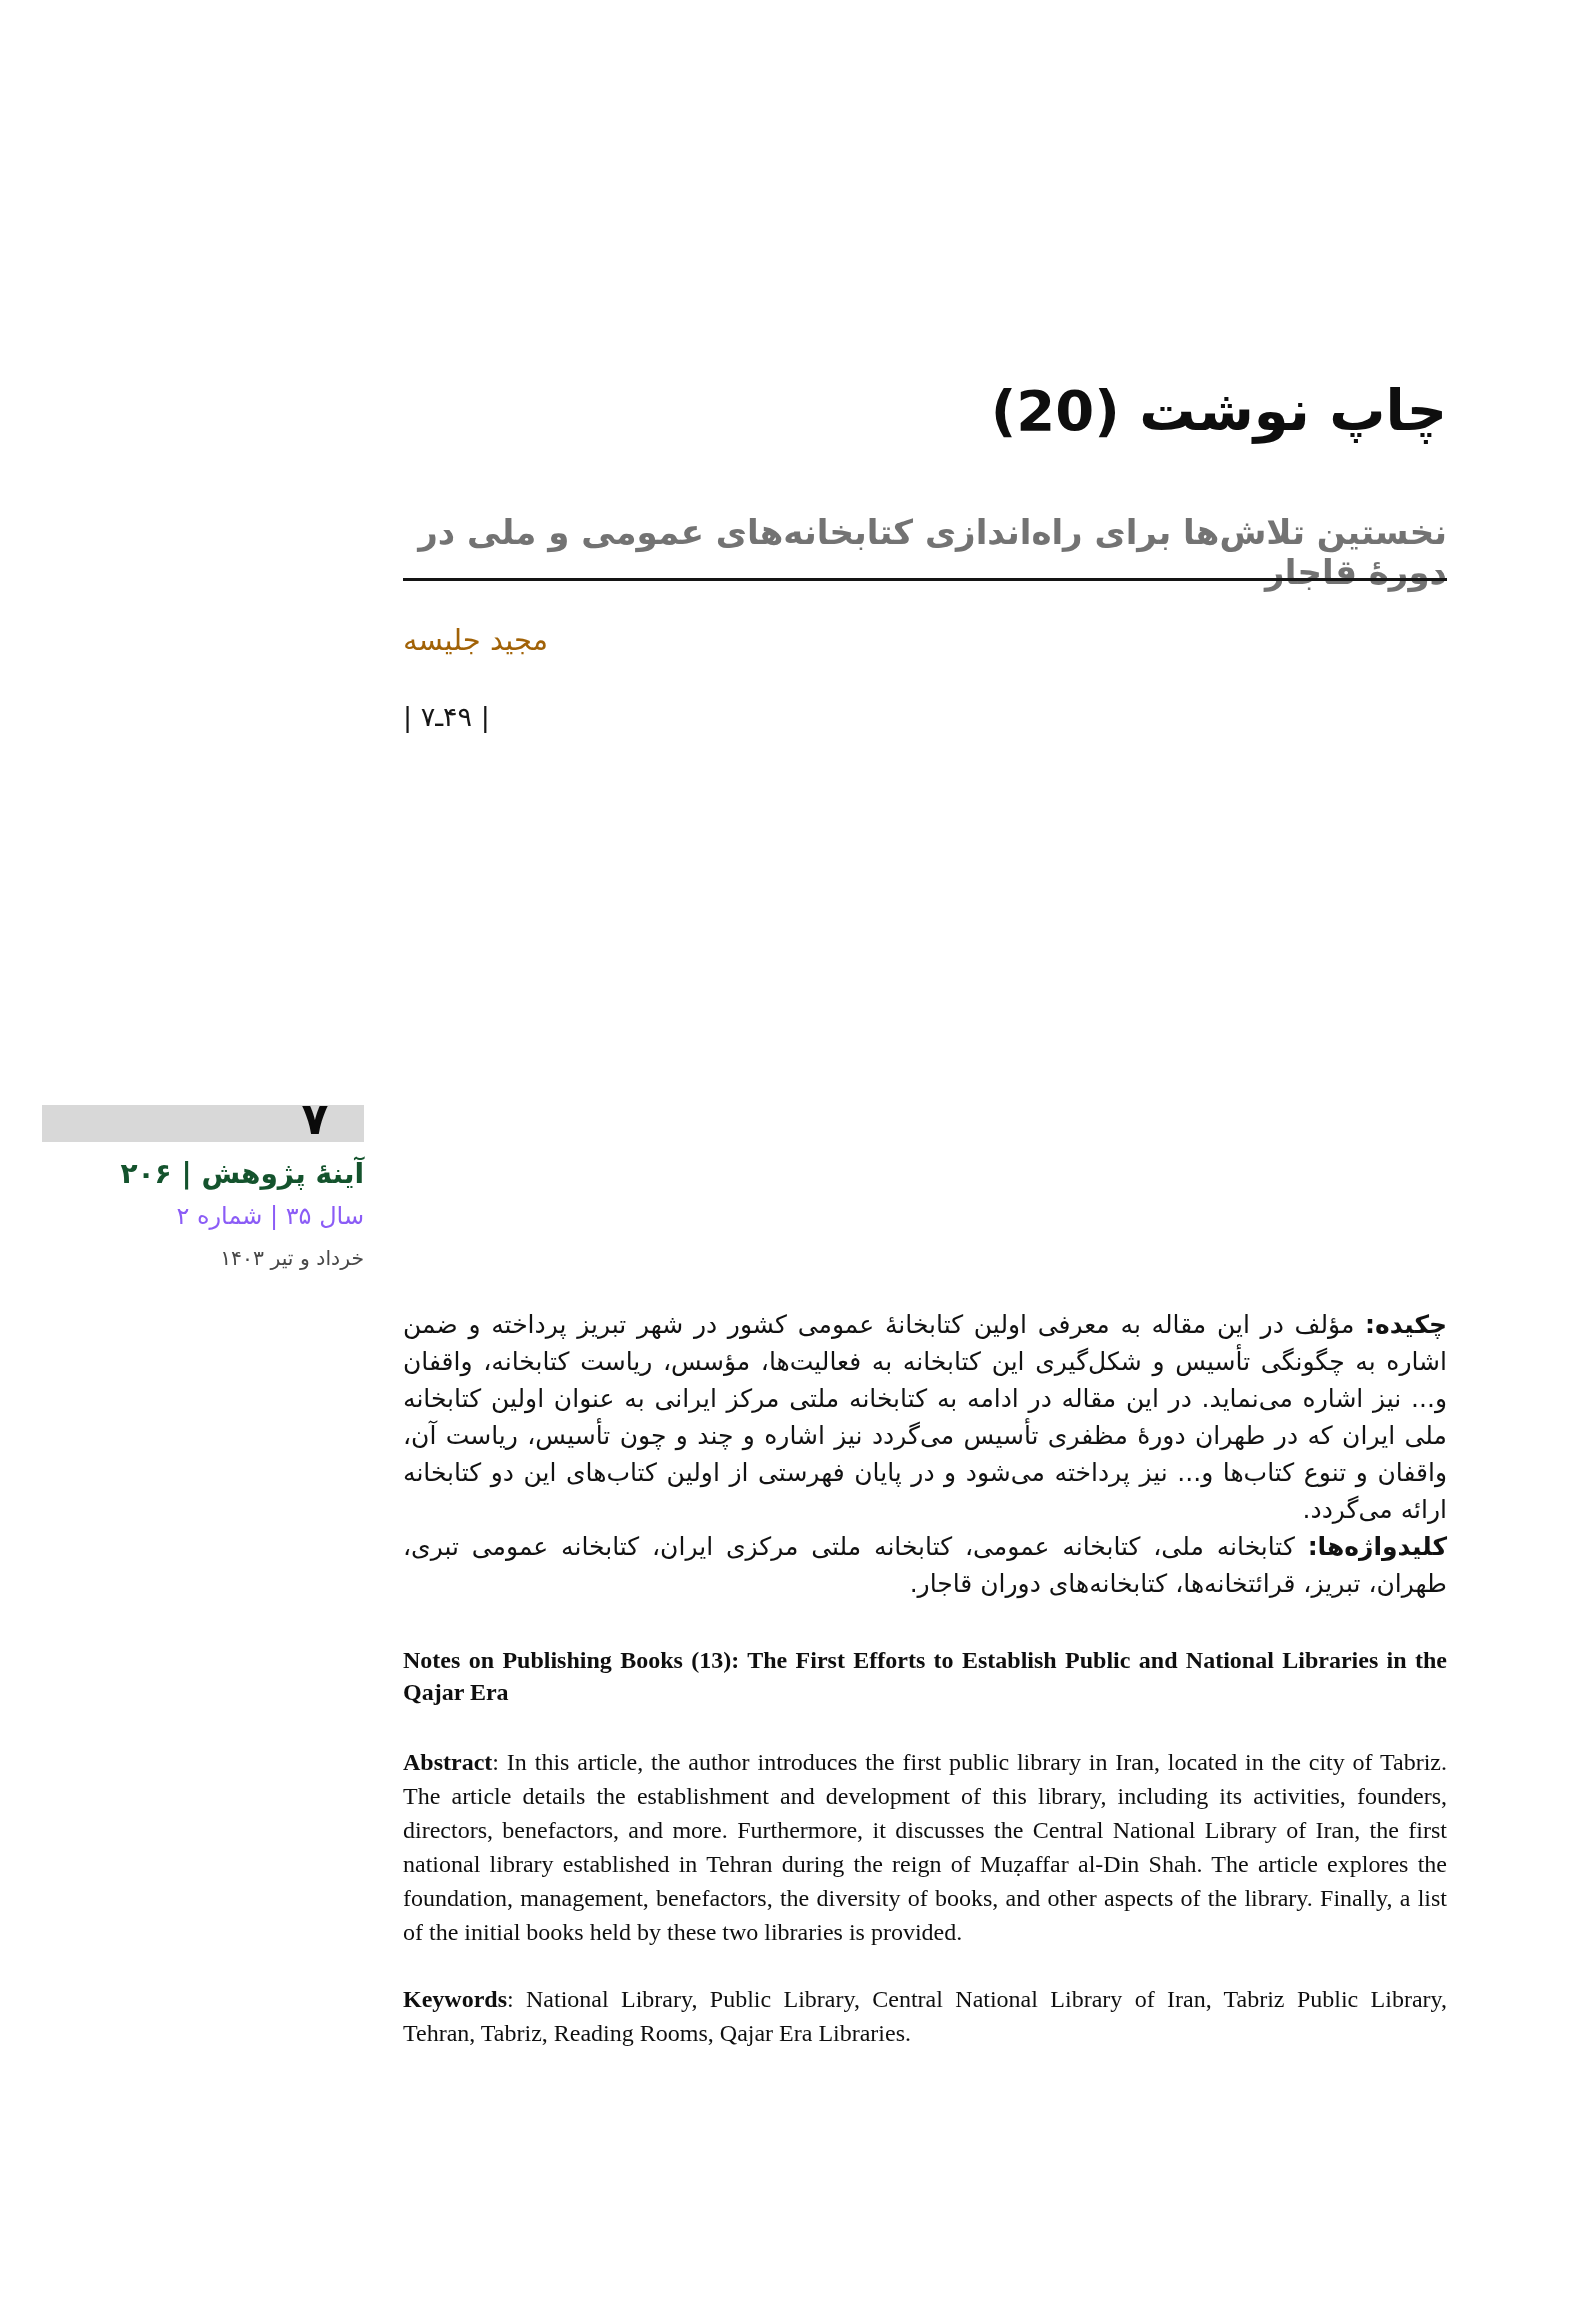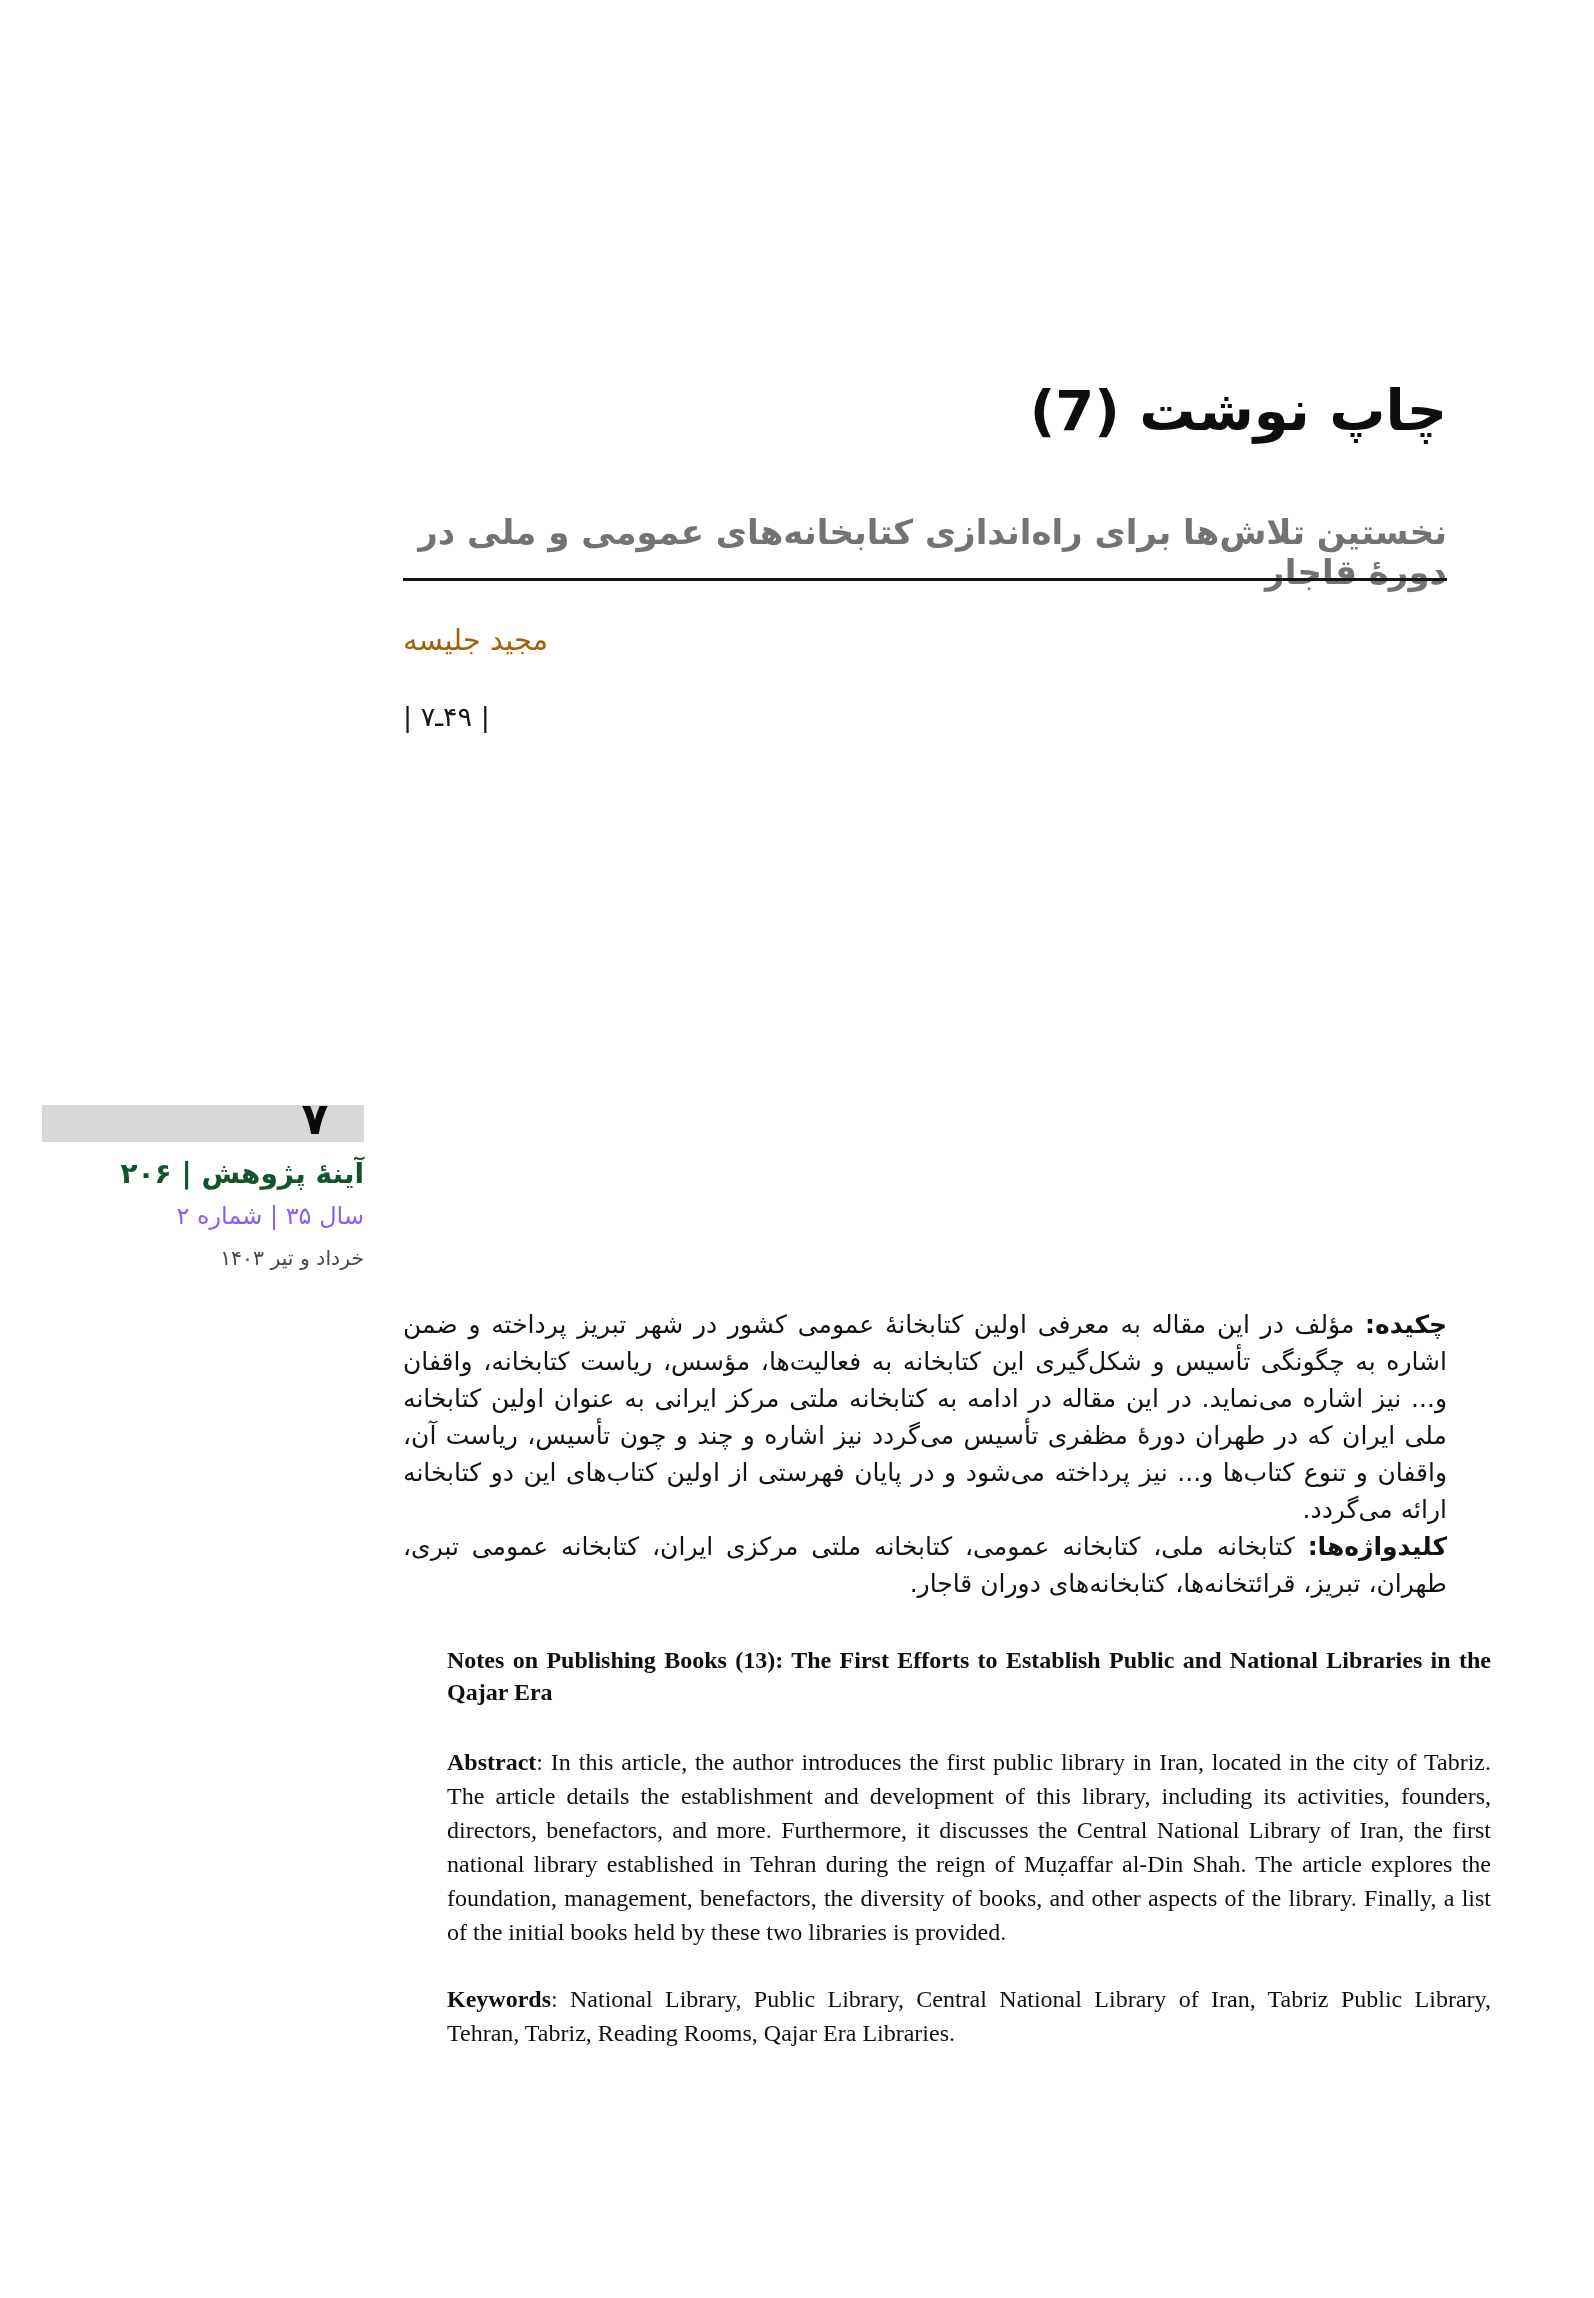--- a/index.html
+++ b/index.html
@@ -135,21 +135,20 @@
   .en-block {
     position: absolute;
     top: 1644px;
     left: 403px;
     width: 1044px;
     direction: ltr;
     font-family: "Liberation Serif", "DejaVu Serif", serif;
     font-size: 24px;
     line-height: 32px;
     color: #0f0f0f;
-    margin-left: 44px;
   }
   .en-title {
     font-weight: bold;
     text-align: justify;
     line-height: 32px;
   }
   .en-author { margin-top: 0px; }
   .en-abstract {
     margin-top: 37px;
     text-align: justify;
@@ -159,21 +158,21 @@
     margin-top: 33px;
     text-align: justify;
     line-height: 34px;
   }
 </style>
 </head>
 <body>
 
 <div class="page">
 
-  <h1 class="fa-title">چاپ نوشت (7)</h1>
+  <h1 class="fa-title">چاپ نوشت (20)</h1>
   <h2 class="fa-subtitle">نخستین تلاش‌ها برای راه‌اندازی کتابخانه‌های عمومی و ملی در دورهٔ قاجار</h2>
   <div class="title-rule"></div>
   <div class="fa-author">مجید جلیسه</div>
   <div class="page-range">| ۷ـ۴۹ |</div>
 
   <div class="sidebar-bar"></div>
   <div class="sidebar-pagenum">۷</div>
   <div class="sidebar-journal">آینهٔ پژوهش | ۲۰۶</div>
   <div class="sidebar-issue">سال ۳۵ | شماره ۲</div>
   <div class="sidebar-date">خرداد و تیر ۱۴۰۳</div>

